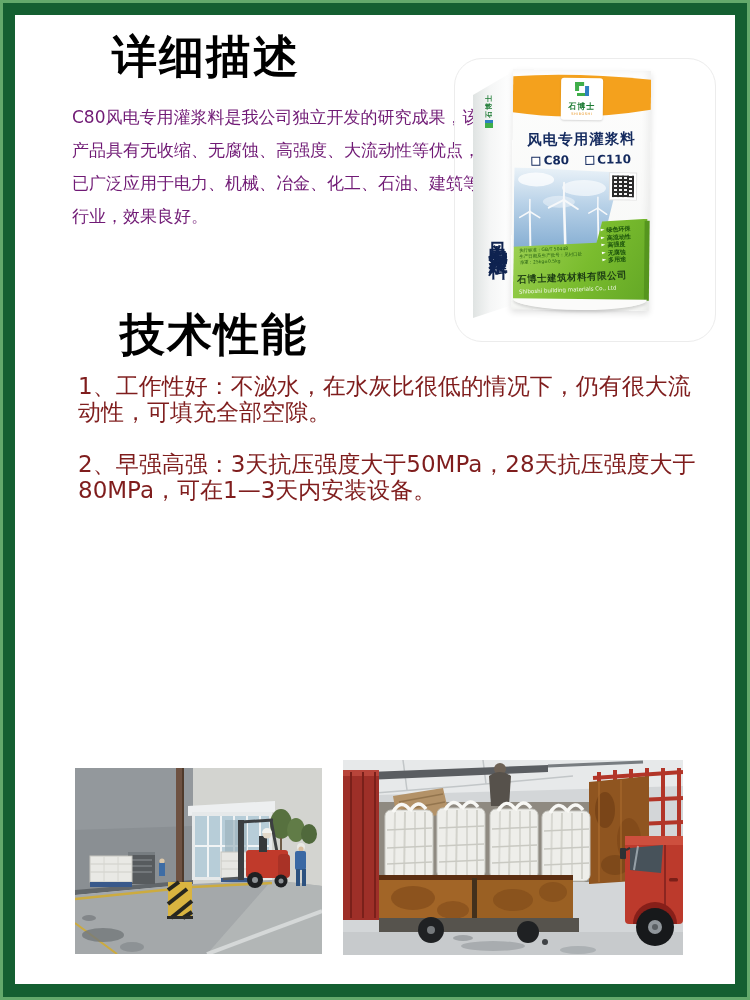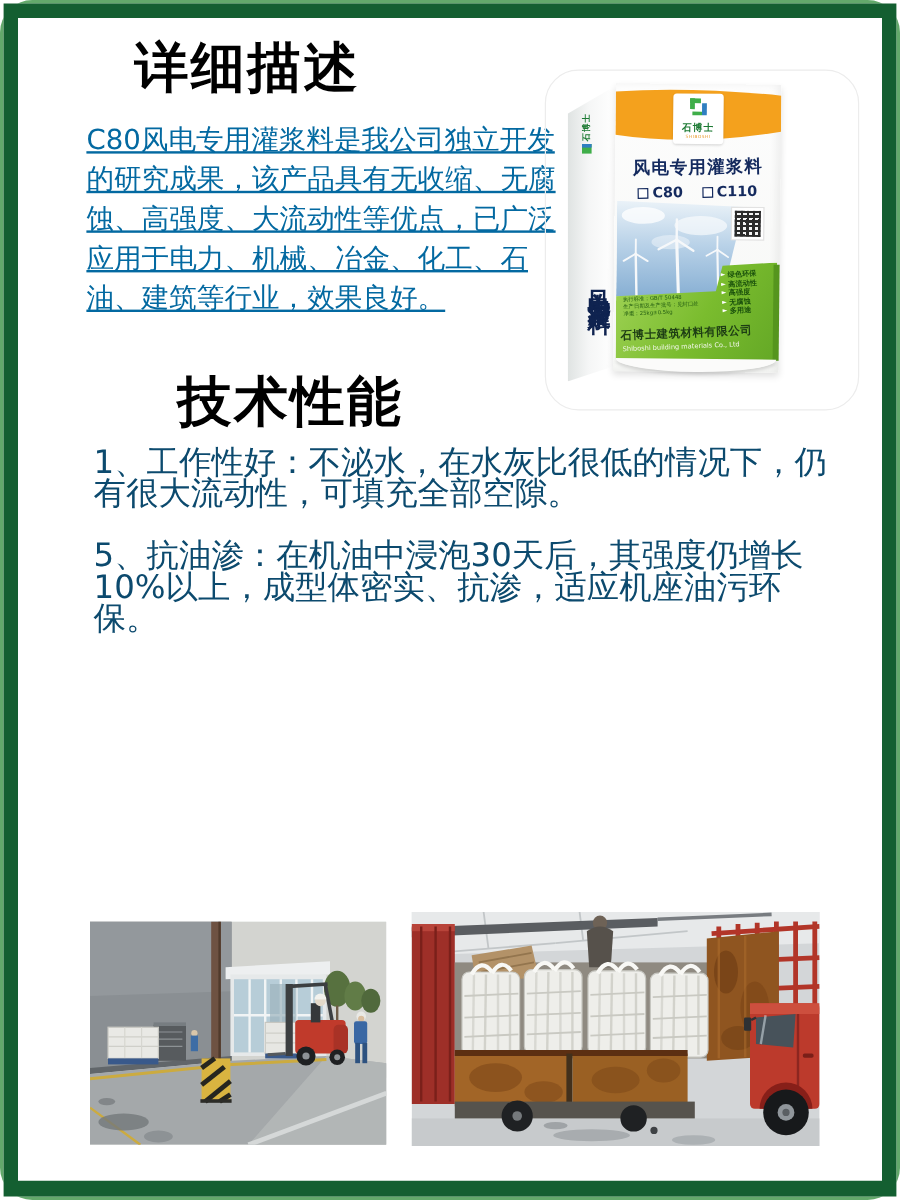--- a/index.html
+++ b/index.html
@@ -1,32 +1,32 @@
 <!DOCTYPE html>
 <html><head>
 <meta charset="utf-8">
 <style>
   * { box-sizing: border-box; margin: 0; padding: 0; }
   html,body { width:750px; height:1000px; }
   body { font-family:"DejaVu Sans", sans-serif; background:#fff; }
 
-  .outer { width:750px; height:1000px; background:#63a96b; padding:3px;border-radius:27px; }
+  .outer { width:750px; height:1000px; background:#63a96b; padding:3px; }
   .page  { position:relative; width:100%; height:100%; background:#fff;
            border:12px solid #145f31; border-bottom-width:13px; overflow:hidden; }
 
   .section-title { position:absolute; font-size:45px; font-weight:900; color:#000;
                    letter-spacing:2px; white-space:nowrap; }
   #descTitle { left:97px; top:12px; }
-  #perfTitle { left:105px; top:290px;margin-left:28px; }
+  #perfTitle { left:105px; top:290px; }
 
   .desc-body { position:absolute; left:57px; top:86px; width:410px;
-               font-size:23px; line-height:33px; color:#0369a1;text-decoration:underline; }
+               font-size:17px; line-height:33px; color:#701a75; }
 
   .perf-list { position:absolute; left:63px; top:358px; width:626px;
-               font-size:27px; line-height:26px; color:#0c4a6e; }
+               font-size:23px; line-height:26px; color:#7f1d1d; }
   .perf-list p { margin:0 0 26px 0; }
 
   
   .package { position:absolute; left:437px; top:33px; width:268px; height:302px; }
   .pkg-card { position:absolute; left:2px; top:10px; width:262px; height:284px;
               border:1px solid #ececec; border-radius:28px; }
   .pkg-side { position:absolute; left:21px; top:24px; width:39px; height:246px;
               background:linear-gradient(90deg,#dfe3e2 0%,#f5f6f6 45%,#ffffff 100%);
               clip-path:polygon(0% 9.3%, 100% 0%, 100% 94.7%, 0% 100%); }
   .pkg-side-logo { position:absolute; left:-4px; top:34px; width:40px; text-align:center;
@@ -198,21 +198,21 @@
 
       <div class="pkg-edge"></div>
       <div class="pkg-bottom"></div>
     </div>
   </div>
 
   <h1 class="section-title" id="perfTitle">技术性能</h1>
 
   <div class="perf-list">
     <p>1、工作性好：不泌水，在水灰比很低的情况下，仍有很大流动性，可填充全部空隙。</p>
-    <p>5、抗油渗：在机油中浸泡30天后，其强度仍增长10%以上，成型体密实、抗渗，适应机座油污环保。</p>
+    <p>2、早强高强：3天抗压强度大于50MPa，28天抗压强度大于80MPa，可在1—3天内安装设备。</p>
   </div>
 
   <div class="photo" id="photo1">
     <svg viewBox="0 0 247 186" preserveAspectRatio="none">
       <rect width="247" height="186" fill="#d8d9d6"></rect>
       <rect x="118" width="129" height="130" fill="#d3d4d0"></rect>
       <polygon points="0,0 118,0 118,116 0,127" fill="#8a8f93"></polygon>
       <polygon points="0,0 118,0 118,58 0,62" fill="#93989c"></polygon>
       <polygon points="0,122 118,112 118,116 0,127" fill="#61666a"></polygon>
       <rect x="53" y="86" width="27" height="30" fill="#575b5e"></rect>

